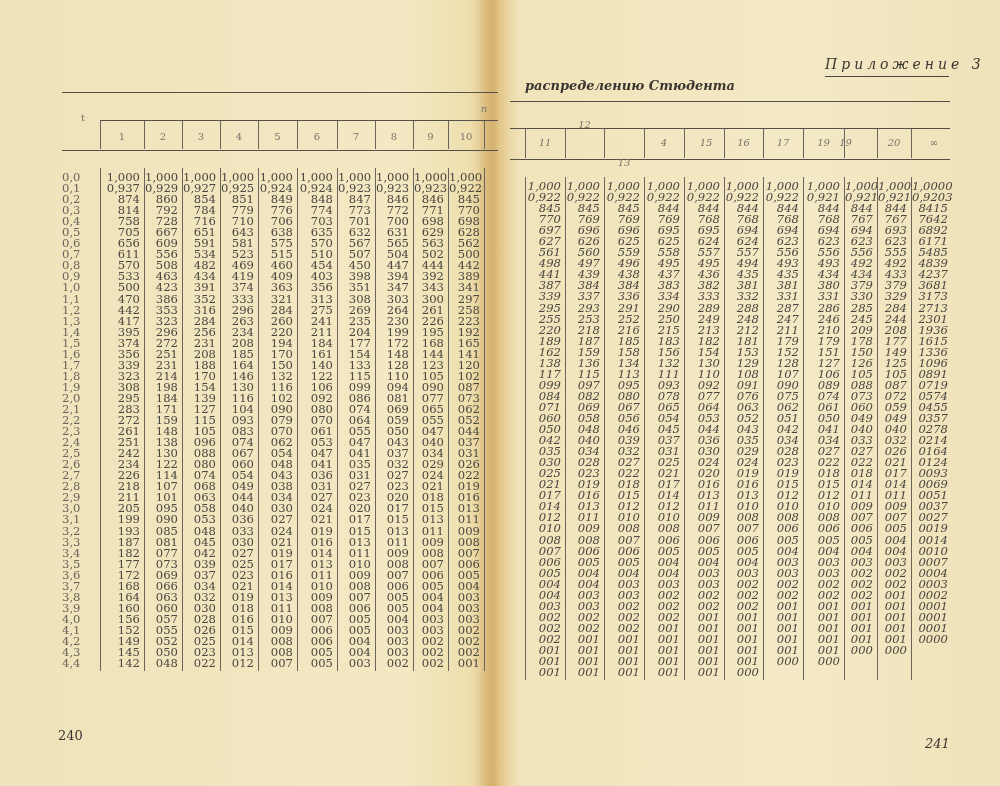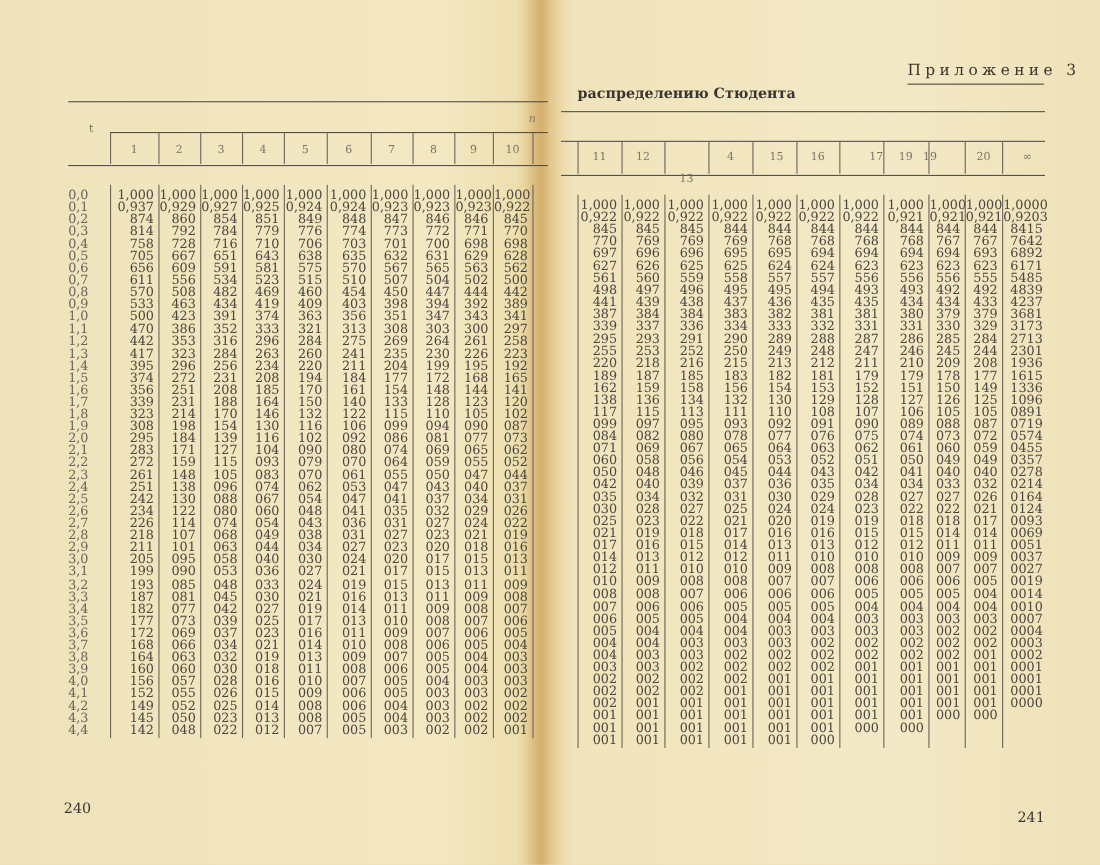--- a/index.html
+++ b/index.html
@@ -1,21 +1,21 @@
 <!DOCTYPE html>
 <html><head>
 <meta charset="utf-8">
 <style>
   html,body{margin:0;padding:0;}
   body{width:1000px;height:786px;overflow:hidden;background:#e9dcb4;font-family:"DejaVu Serif","Liberation Serif",serif;color:#3e3a36;position:relative;}
   .spread{position:absolute;left:0;top:0;width:1000px;height:786px;
     background:linear-gradient(90deg,#efe3bb 0%,#f3e8c2 40%,#eedfae 47%,#d8b978 49.3%,#e7cd94 50%,#f1e4bb 52%,#f4e9c6 80%,#efe2b9 100%);}
   .page{position:absolute;top:0;height:786px;}
   .left{left:0;width:495px;}
-  .right{left:505px;width:495px;}
+  .right{left:505px;width:495px;font-style:italic;}
   .title-left{position:absolute;left:258px;top:72px;font-size:13px;font-weight:bold;color:#3a3530;letter-spacing:0.2px;}
   .title-right{position:absolute;left:20px;top:78px;font-size:13px;font-weight:bold;color:#3a3530;}
   .appendix{position:absolute;left:320px;top:56px;font-size:14px;letter-spacing:4px;color:#3a3530;}
   .appendix-rule{position:absolute;left:320px;top:76px;width:124px;border-top:1.5px solid #4a4540;}
   .hr{position:absolute;border-top:1.5px solid #55504a;}
   .vr{position:absolute;border-left:1px solid #6a645c;}
   .hdr{position:absolute;font-size:10px;color:#7a746a;text-align:center;}
   .tcol{position:absolute;font-size:11.6px;line-height:11.05px;text-align:right;white-space:pre;color:#4a4640;}
   .pagenum{position:absolute;font-size:13px;font-weight:normal;color:#3a3530;}
   .shade{position:absolute;top:0;height:786px;}
@@ -613,21 +613,21 @@
 005
 004
 004
 003
 002
 002
 002
 001
 001
 001</div>
-        <div class="hdr" style="left:60px;top:137px;width:39px;">12</div>
+        <div class="hdr" style="left:60px;top:119px;width:39px;">12</div>
         <div class="vr" style="left:60px;top:129px;height:29px;"></div>
         <div class="vr" style="left:60px;top:177px;height:503.25000000000006px;"></div>
         <div class="tcol" style="left:61px;top:181px;width:34px;">1,000
 0,922
 845
 769
 696
 626
 560
 497
@@ -853,21 +853,21 @@
 003
 002
 002
 002
 001
 001
 001
 001
 001
 000</div>
-        <div class="hdr" style="left:258px;top:137px;width:40px;text-align:right;">17</div>
+        <div class="hdr" style="left:258px;top:137px;width:40px;">17</div>
         <div class="vr" style="left:258px;top:129px;height:29px;"></div>
         <div class="vr" style="left:258px;top:177px;height:503.25000000000006px;"></div>
         <div class="tcol" style="left:259px;top:181px;width:35px;">1,000
 0,922
 844
 768
 694
 623
 556
 493

